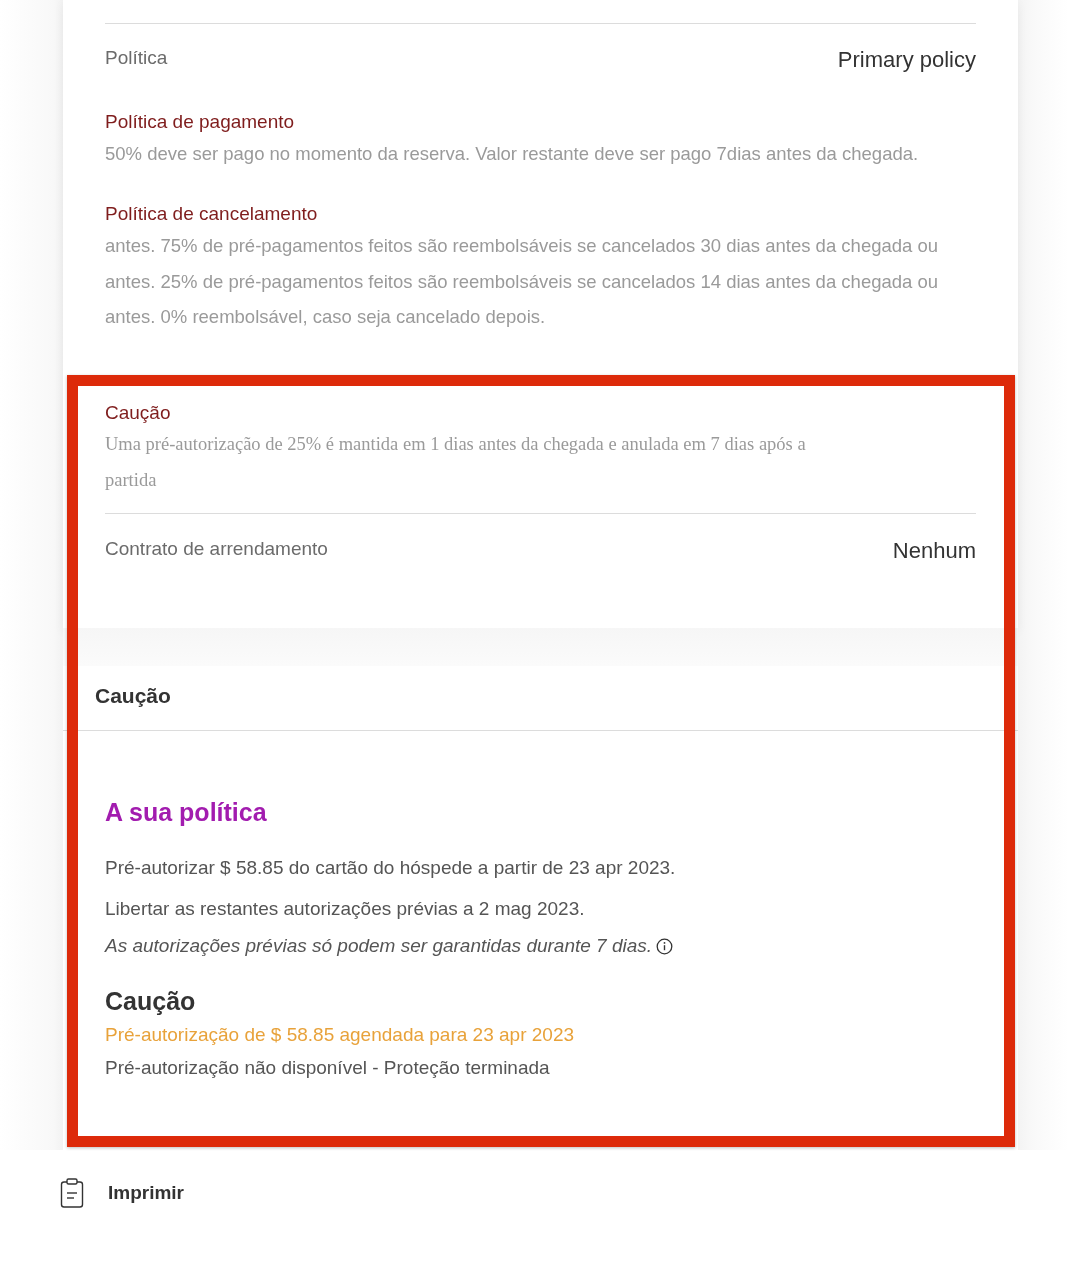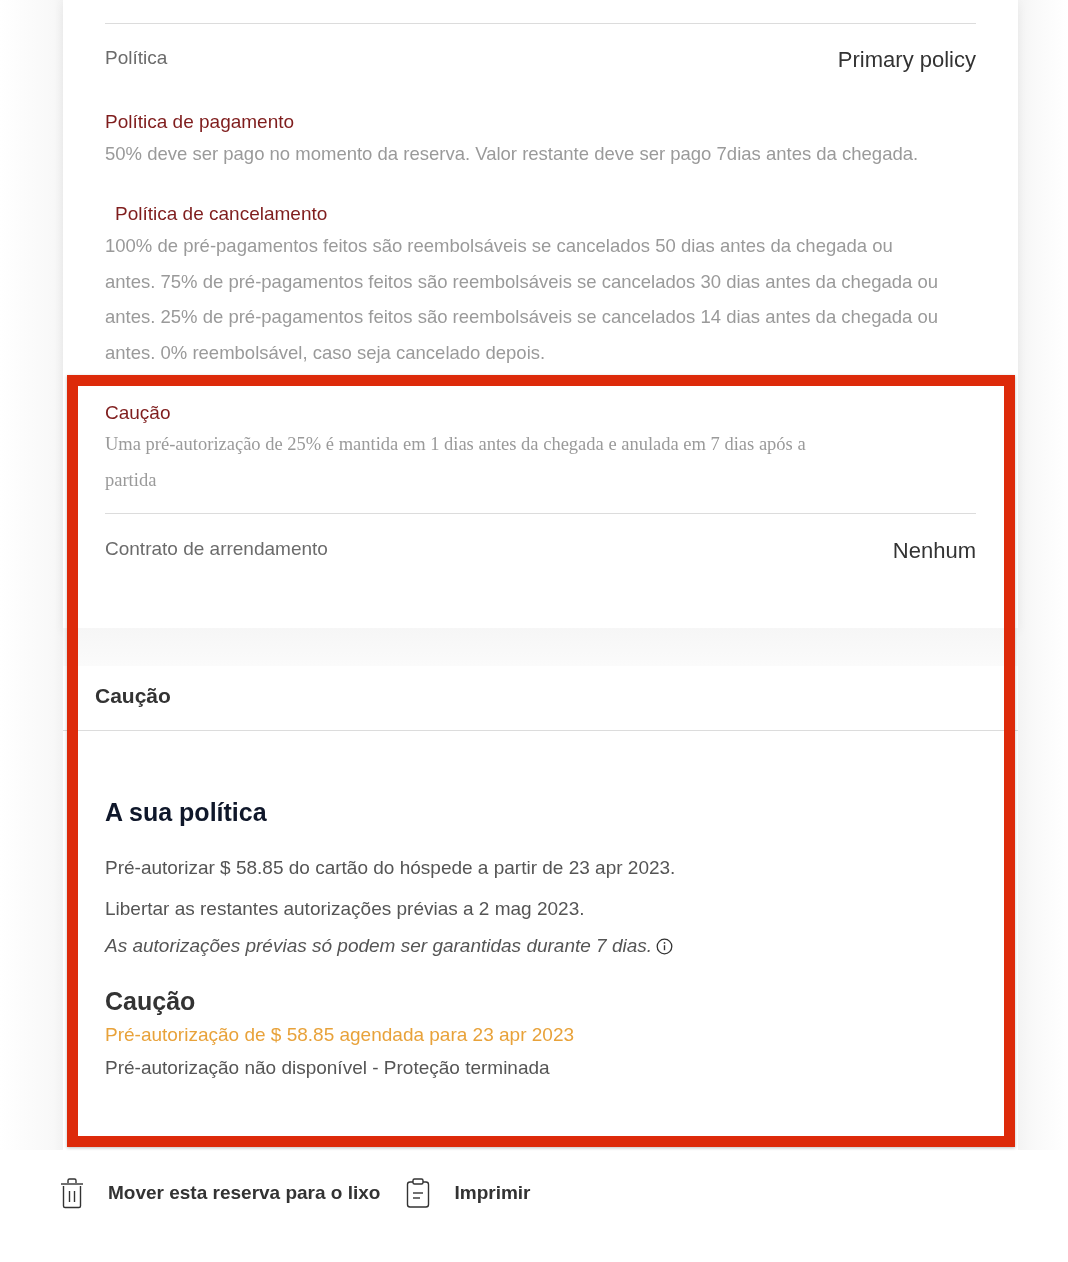--- a/index.html
+++ b/index.html
@@ -21,21 +21,21 @@
 
     .row-label { position: absolute; left: 105px; font-size: 19px; color: #6b6b6b; }
     .row-value { position: absolute; right: 92px; font-size: 22px; color: #333; }
 
     .sec-title { position: absolute; left: 105px; font-size: 19px; color: #7f1d1d; }
     .sec-body { position: absolute; left: 105px; width: 880px; font-size: 18.5px; color: #9a9a9a; line-height: 35.5px; }
 
     .panel-title { position: absolute; left: 95px; top: 684px; font-size: 21px; font-weight: bold; color: #333; }
     .panel-divider { position: absolute; left: 63px; top: 730px; width: 955px; height: 1px; background: #dcdcdc; }
 
-    .h-policy { position: absolute; left: 105px; top: 798px; font-size: 25px; font-weight: bold; color: #0f172a; }
+    .h-policy { position: absolute; left: 105px; top: 798px; font-size: 25px; font-weight: bold; color: #a21caf; }
     .p-line { position: absolute; left: 105px; font-size: 19px; color: #555; }
     .p-italic { position: absolute; left: 105px; top: 935px; font-size: 19px; font-style: italic; color: #555; display: flex; align-items: center; gap: 4px; }
     .info-icon { display: inline-block; width: 17px; height: 17px; }
 
     .h-caucao { position: absolute; left: 105px; top: 987px; font-size: 25px; font-weight: bold; color: #333; }
     .warn-line { position: absolute; left: 105px; top: 1024px; font-size: 19px; color: #e8a23a; }
     .status-line { position: absolute; left: 105px; top: 1057px; font-size: 19px; color: #555; }
 
     .highlight { position: absolute; left: 67px; top: 375px; width: 948px; height: 772px;
       border: 11px solid #dd2a0a; pointer-events: none; box-shadow: 0 1px 3px rgba(0,0,0,0.25); }
@@ -56,23 +56,22 @@
 <div class="gap"></div>
 <div class="card2"></div>
 
 <div class="divider" style="top:23px;"></div>
 <div class="row-label" style="top:47px;">Política</div>
 <div class="row-value" style="top:47px;">Primary policy</div>
 
 <div class="sec-title" style="top:111px;">Política de pagamento</div>
 <div class="sec-body" style="top:136px;">50% deve ser pago no momento da reserva. Valor restante deve ser pago 7dias antes da chegada.</div>
 
-<div class="sec-title" style="top:203px;margin-left:10px;">Política de cancelamento</div>
+<div class="sec-title" style="top:203px;">Política de cancelamento</div>
 <div class="sec-body" style="top:228px;">
-  <div>100% de pré-pagamentos feitos são reembolsáveis se cancelados 50 dias antes da chegada ou</div>
   <div>antes. 75% de pré-pagamentos feitos são reembolsáveis se cancelados 30 dias antes da chegada ou</div>
   <div>antes. 25% de pré-pagamentos feitos são reembolsáveis se cancelados 14 dias antes da chegada ou</div>
   <div>antes. 0% reembolsável, caso seja cancelado depois.</div>
 </div>
 
 <div class="sec-title" style="top:402px;">Caução</div>
 <div class="sec-body" style="top:427px;font-family:Liberation Serif, serif;">
   <div>Uma pré-autorização de 25% é mantida em 1 dias antes da chegada e anulada em 7 dias após a</div>
   <div>partida</div>
 </div>
@@ -101,32 +100,20 @@
 <div class="h-caucao">Caução</div>
 <div class="warn-line">Pré-autorização de $ 58.85 agendada para 23 apr 2023</div>
 <div class="status-line">Pré-autorização não disponível - Proteção terminada</div>
 
 <div class="highlight"></div>
 
 <div class="actions">
   <div class="action">
     <span class="ico">
       <svg width="28" height="32" viewBox="0 0 28 32">
-        <path d="M10 6 V3.5 Q10 2 11.5 2 H16.5 Q18 2 18 3.5 V6" fill="none" stroke="#333" stroke-width="1.4"></path>
-        <line x1="3" y1="7" x2="25" y2="7" stroke="#333" stroke-width="1.4"></line>
-        <path d="M5.5 9 V29 Q5.5 30.5 7 30.5 H21 Q22.5 30.5 22.5 29 V9" fill="none" stroke="#333" stroke-width="1.4"></path>
-        <line x1="11.5" y1="14" x2="11.5" y2="25" stroke="#333" stroke-width="1.4"></line>
-        <line x1="16.5" y1="14" x2="16.5" y2="25" stroke="#333" stroke-width="1.4"></line>
-      </svg>
-    </span>
-    <span class="lbl">Mover esta reserva para o lixo</span>
-  </div>
-  <div class="action">
-    <span class="ico">
-      <svg width="28" height="32" viewBox="0 0 28 32">
         <rect x="9" y="2" width="10" height="5" rx="1.5" fill="none" stroke="#333" stroke-width="1.4"></rect>
         <path d="M9 5 H6 Q3.5 5 3.5 7.5 V27.5 Q3.5 30 6 30 H22 Q24.5 30 24.5 27.5 V7.5 Q24.5 5 22 5 H19" fill="none" stroke="#333" stroke-width="1.4"></path>
         <line x1="9" y1="16" x2="19" y2="16" stroke="#333" stroke-width="1.4"></line>
         <line x1="9" y1="21" x2="16" y2="21" stroke="#333" stroke-width="1.4"></line>
       </svg>
     </span>
     <span class="lbl">Imprimir</span>
   </div>
 </div>
 

